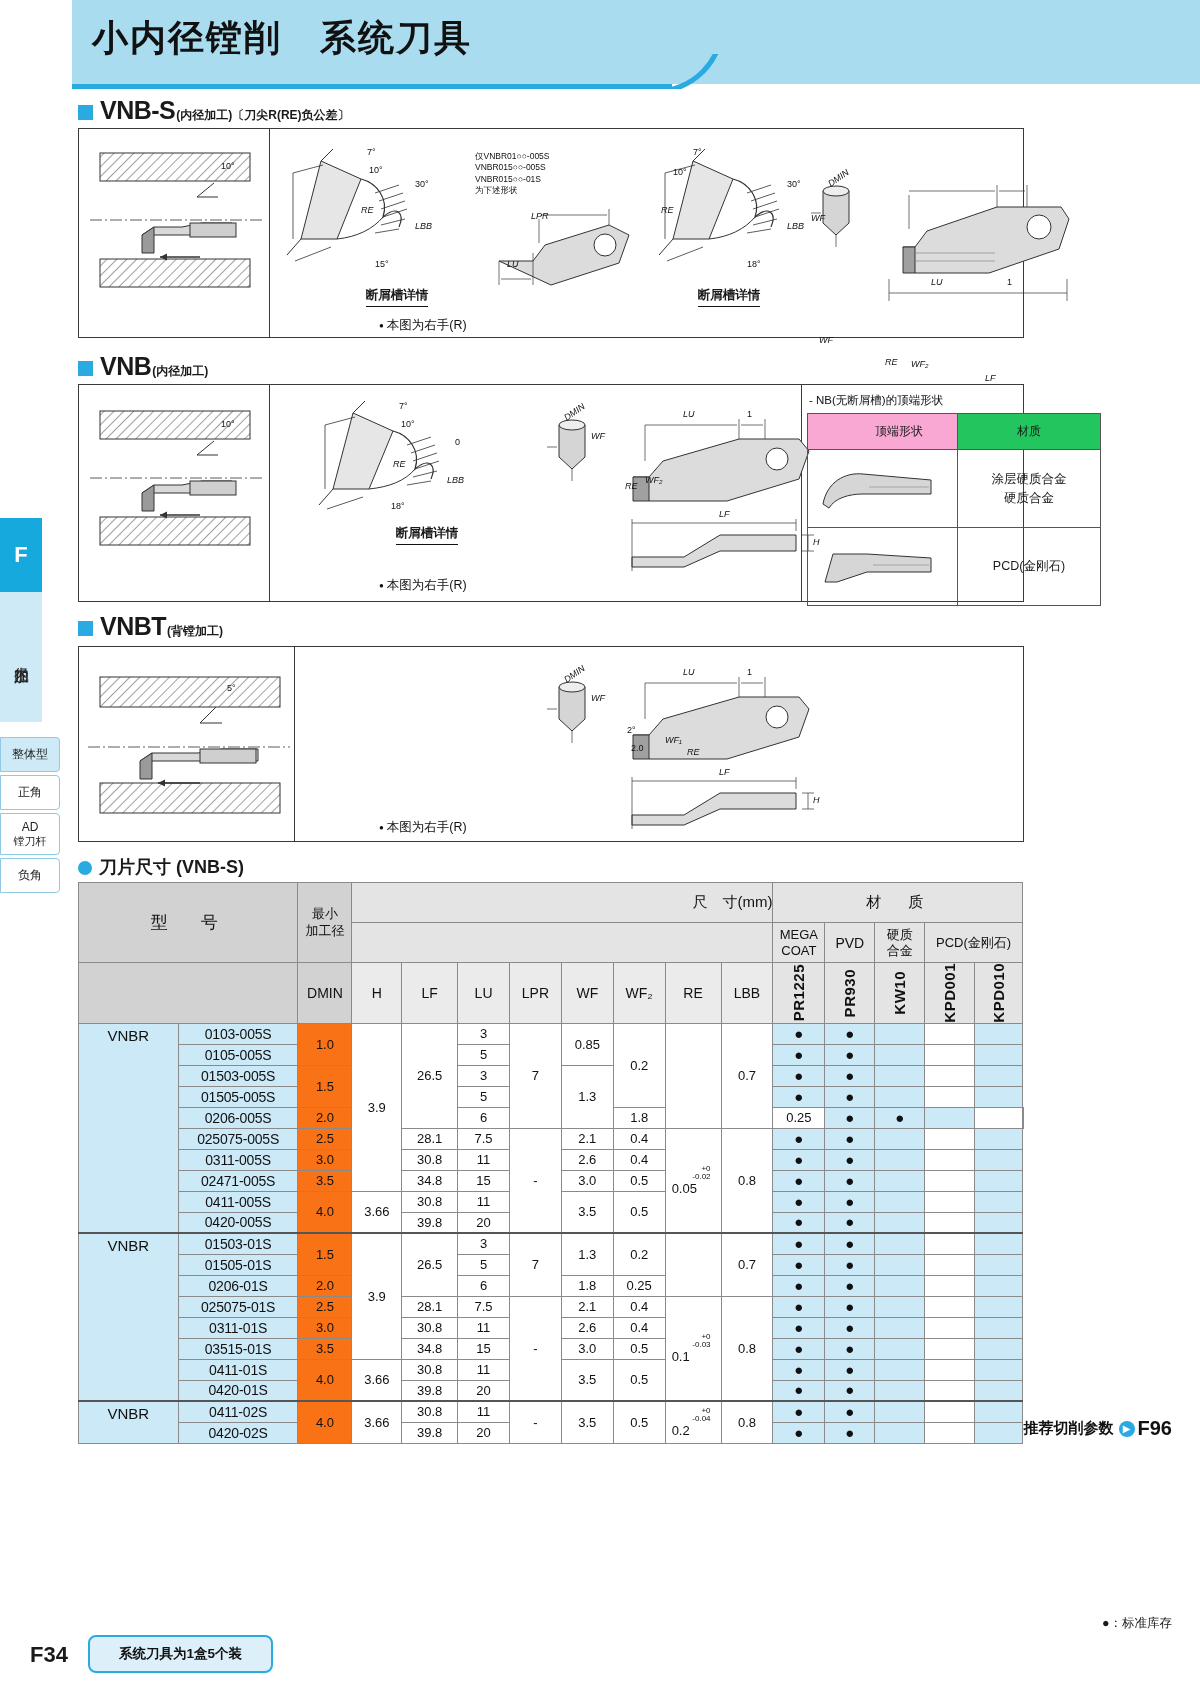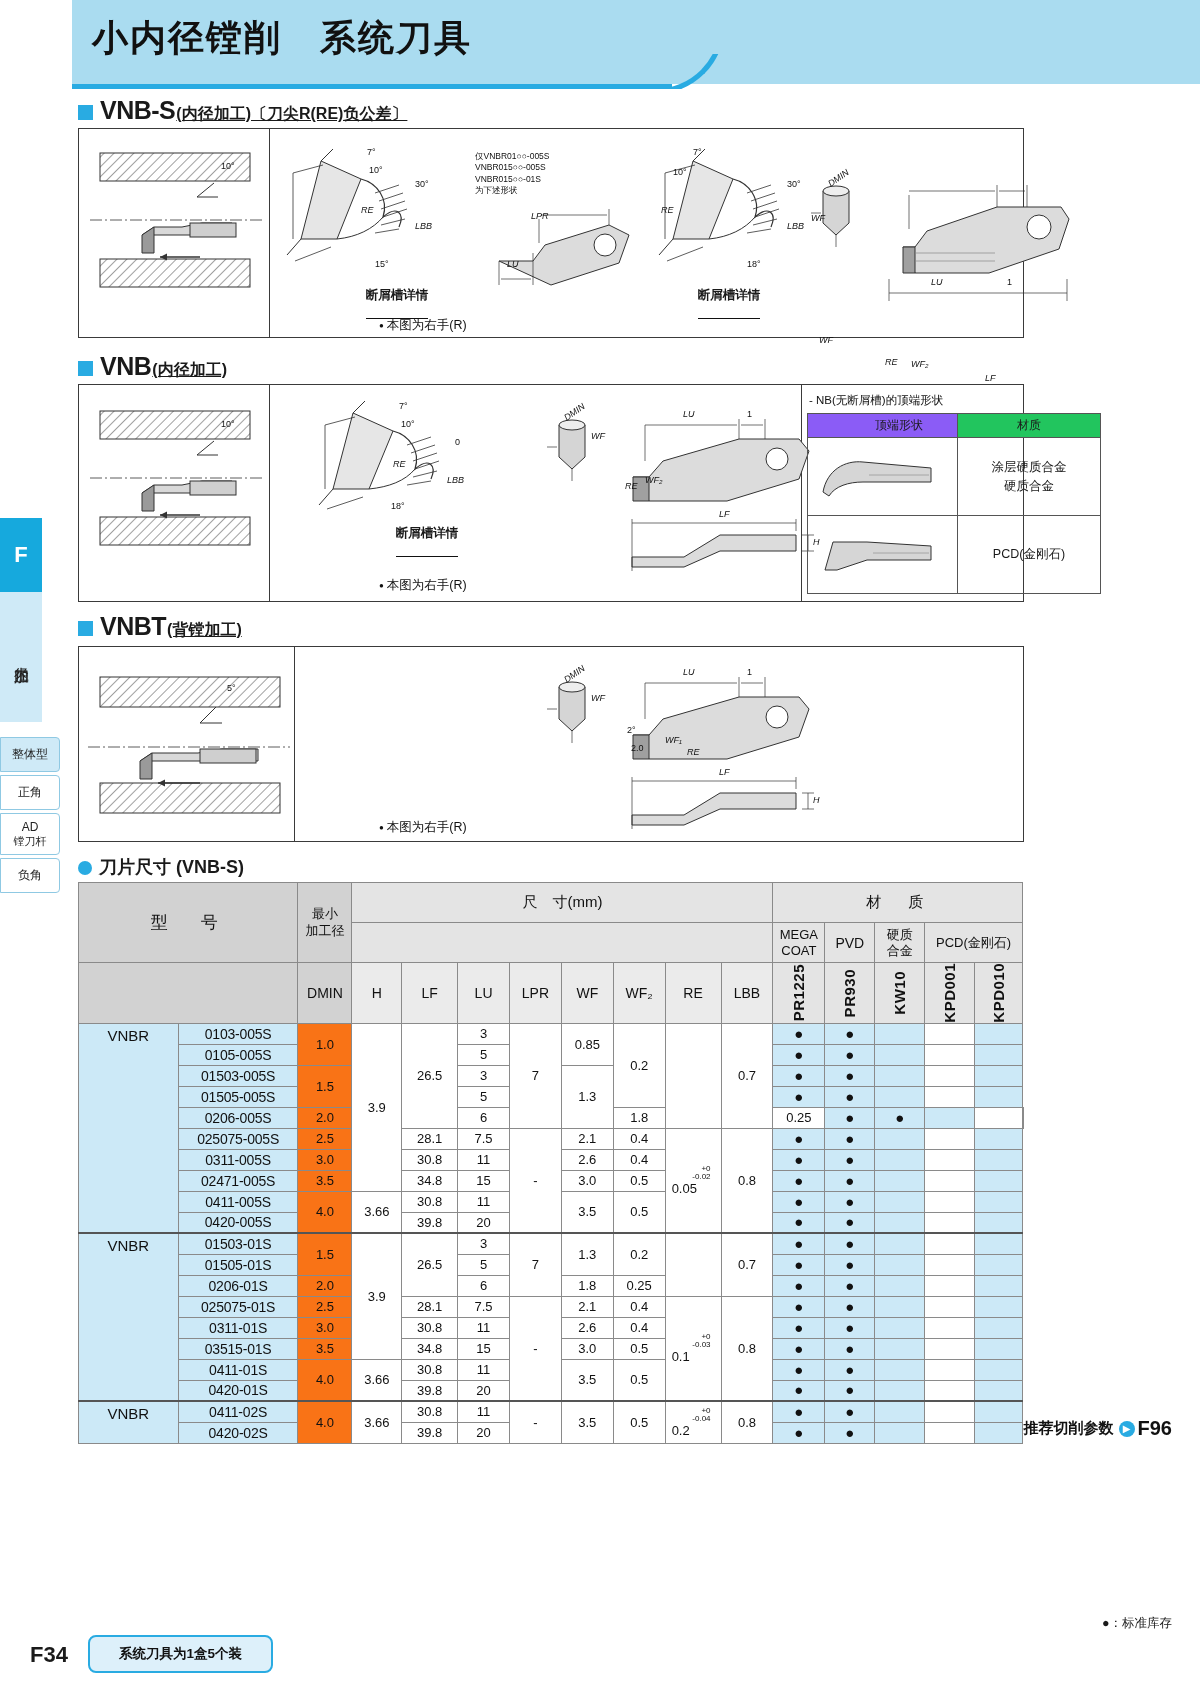--- a/index.html
+++ b/index.html
@@ -65,32 +65,32 @@
     margin-bottom:3px;
   }
   .side-tab.active{ background:#cfeaf7; }
   .side-tab.two{ height:42px; }
 
   
   .sec-head{ position:absolute; display:flex; align-items:baseline; }
   .sq{ width:15px; height:15px; background:#29abe2; margin-right:7px; position:relative; top:1px;}
   .dot{ width:14px; height:14px; border-radius:50%; background:#29abe2; margin-right:7px; position:relative; top:2px;}
   .sec-code{ font-size:25px; font-weight:bold; letter-spacing:-0.5px;}
-  .sec-sub{ font-size:16px; font-weight:bold;text-decoration:underline; }
+  .sec-sub{ font-size:12px; font-weight:bold; }
   .sec-title{ font-size:18px; font-weight:bold; }
 
   
   .figbox{ position:absolute; border:1px solid #3a3a3a; background:#fff; }
   .vdiv{ position:absolute; top:0; bottom:0; width:1px; background:#3a3a3a; }
 
   .note{ position:absolute; font-size:12.5px; color:#111; }
   .note:before{ content:"\25CF"; font-size:8px; vertical-align:middle; margin-right:3px;}
 
   .caption{ position:absolute; font-size:12.5px; font-weight:bold; text-align:center; }
-  .caption .ul{ border-bottom:1px solid #111; padding-bottom:15px;font-family:Liberation Mono, monospace; }
+  .caption .ul{ border-bottom:1px solid #111; padding-bottom:4px; }
 
   .lbl{ position:absolute; font-size:9px; color:#111; font-family:"Liberation Sans",sans-serif;}
   .lbl.i{ font-style:italic; }
 
   svg{ display:block; }
 
   
   .spec{
     position:absolute; left:78px; top:882px; width:946px;
     border-collapse:collapse;
@@ -396,21 +396,21 @@
     <line x1="178" y1="46" x2="190" y2="46" stroke="#333" stroke-width="0.7"></line>
     <line x1="184" y1="30" x2="184" y2="46" stroke="#333" stroke-width="0.7"></line>
   </svg>
   <div class="lbl i" style="left:640px; top:124px;">LF</div>
   <div class="lbl i" style="left:734px; top:152px;">H</div>
 
   <div class="lbl" style="left:730px; top:8px; font-size:11.5px;">‐ NB(无断屑槽)的顶端形状</div>
   <table class="nbtab" style="left:728px; top:28px; width:294px;">
     <tbody>
         <tr>
-      <td style="width:150px; height:24px; background:#8b5cf6;padding-left:36px;">顶端形状</td>
+      <td style="width:150px; height:36px; background:#f9a8d4;padding-left:36px;">顶端形状</td>
       <td style="width:144px; background:#22c55e;">材质</td>
     </tr>
     <tr>
       <td style="height:78px;">
         <svg width="130" height="58">
           <path d="M12 44 C16 22 34 12 52 14 L120 20 L120 34 L52 34 C38 34 24 38 18 48 Z" fill="#d6d6d6" stroke="#333"></path>
           <line x1="58" y1="27" x2="118" y2="27" stroke="#999" stroke-width="0.8"></line>
         </svg>
       </td>
       <td style="font-size:12.5px; line-height:1.5;">涂层硬质合金<br>硬质合金</td>
@@ -518,21 +518,21 @@
       <col style="width:50px">
       <col style="width:48px">
   </colgroup>
 
   <tbody>
       <tr>
     <td class="hdr-dark" rowspan="2" colspan="2" style="height:40px;">
       <span style="font-size:17px; letter-spacing:8px;">型　号</span>
     </td>
     <td class="hdr-dark" rowspan="2" style="font-size:13px; line-height:1.25;">最小<br>加工径</td>
-    <td class="hdr" colspan="8" style="height:40px;">
+    <td class="hdr" colspan="8" style="height:40px;text-align:right;">
       <span style="font-size:15px;">尺　寸(mm)</span>
     </td>
     <td class="hdr" colspan="5">
       <span style="font-size:15px; letter-spacing:6px;">材　质</span>
     </td>
   </tr>
 
   <tr>
     <td class="hdr" colspan="8" style="height:40px; border-bottom:1px solid #8a8a8a;"></td>
     <td class="hdr" style="font-size:13px; line-height:1.2;">MEGA<br>COAT</td>

